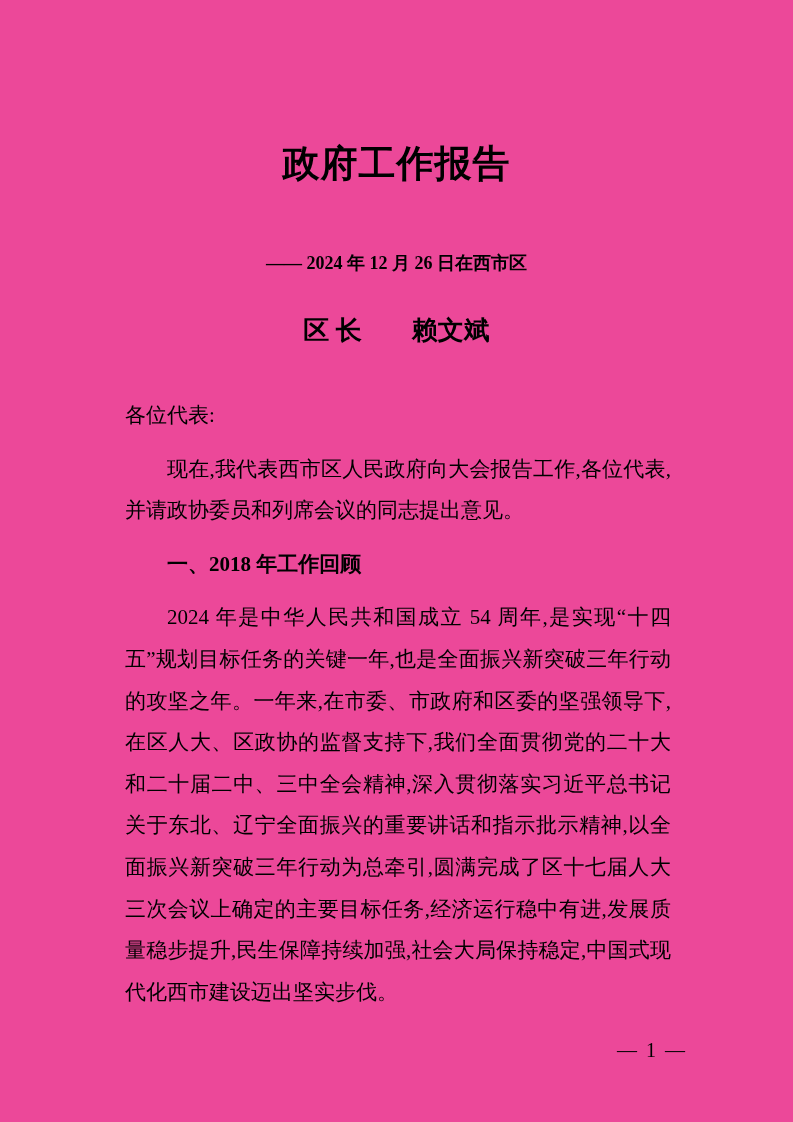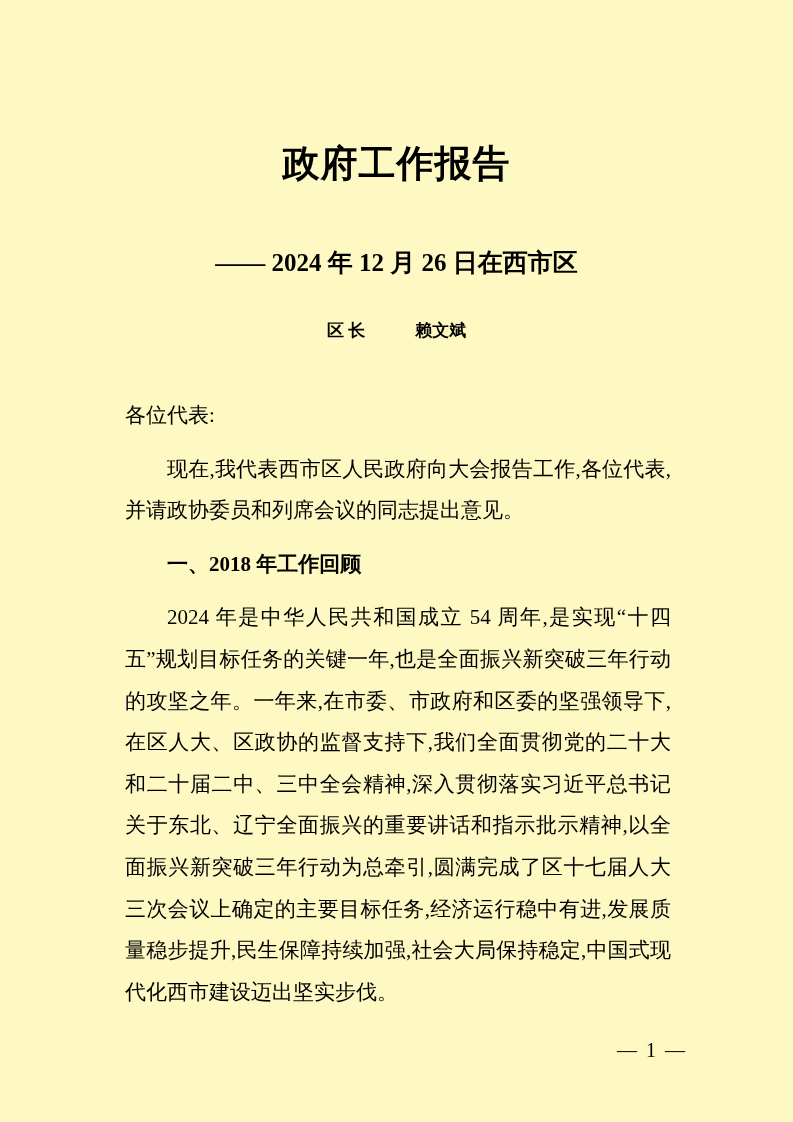--- a/index.html
+++ b/index.html
@@ -4,45 +4,45 @@
 <style>
   html, body {
     margin: 0;
     padding: 0;
     background: #ffffff;
   }
   .page {
     position: relative;
     width: 793px;
     height: 1122px;
-    background: #fef9c3;
+    background: #ec4899;
     color: #000000;
     font-family: "Liberation Serif", "DejaVu Serif", serif;
     overflow: hidden;
   }
   .title {
     margin: 0;
     padding-top: 141px;
     text-align: center;
     font-size: 37px;
     line-height: 46px;
     font-weight: bold;
     letter-spacing: 1px;
   }
   .subtitle {
     margin-top: 54px;
     text-align: center;
-    font-size: 25px;
+    font-size: 18px;
     line-height: 44px;
     font-weight: bold;
   }
   .presenter {
     margin-top: 32px;
     text-align: center;
-    font-size: 17px;
+    font-size: 26px;
     line-height: 28px;
     font-weight: bold;
   }
   .presenter-gap {
     display: inline-block;
     width: 50px;
   }
   .body {
     margin: 50px 110px 0 113px;
     width: 570px;

